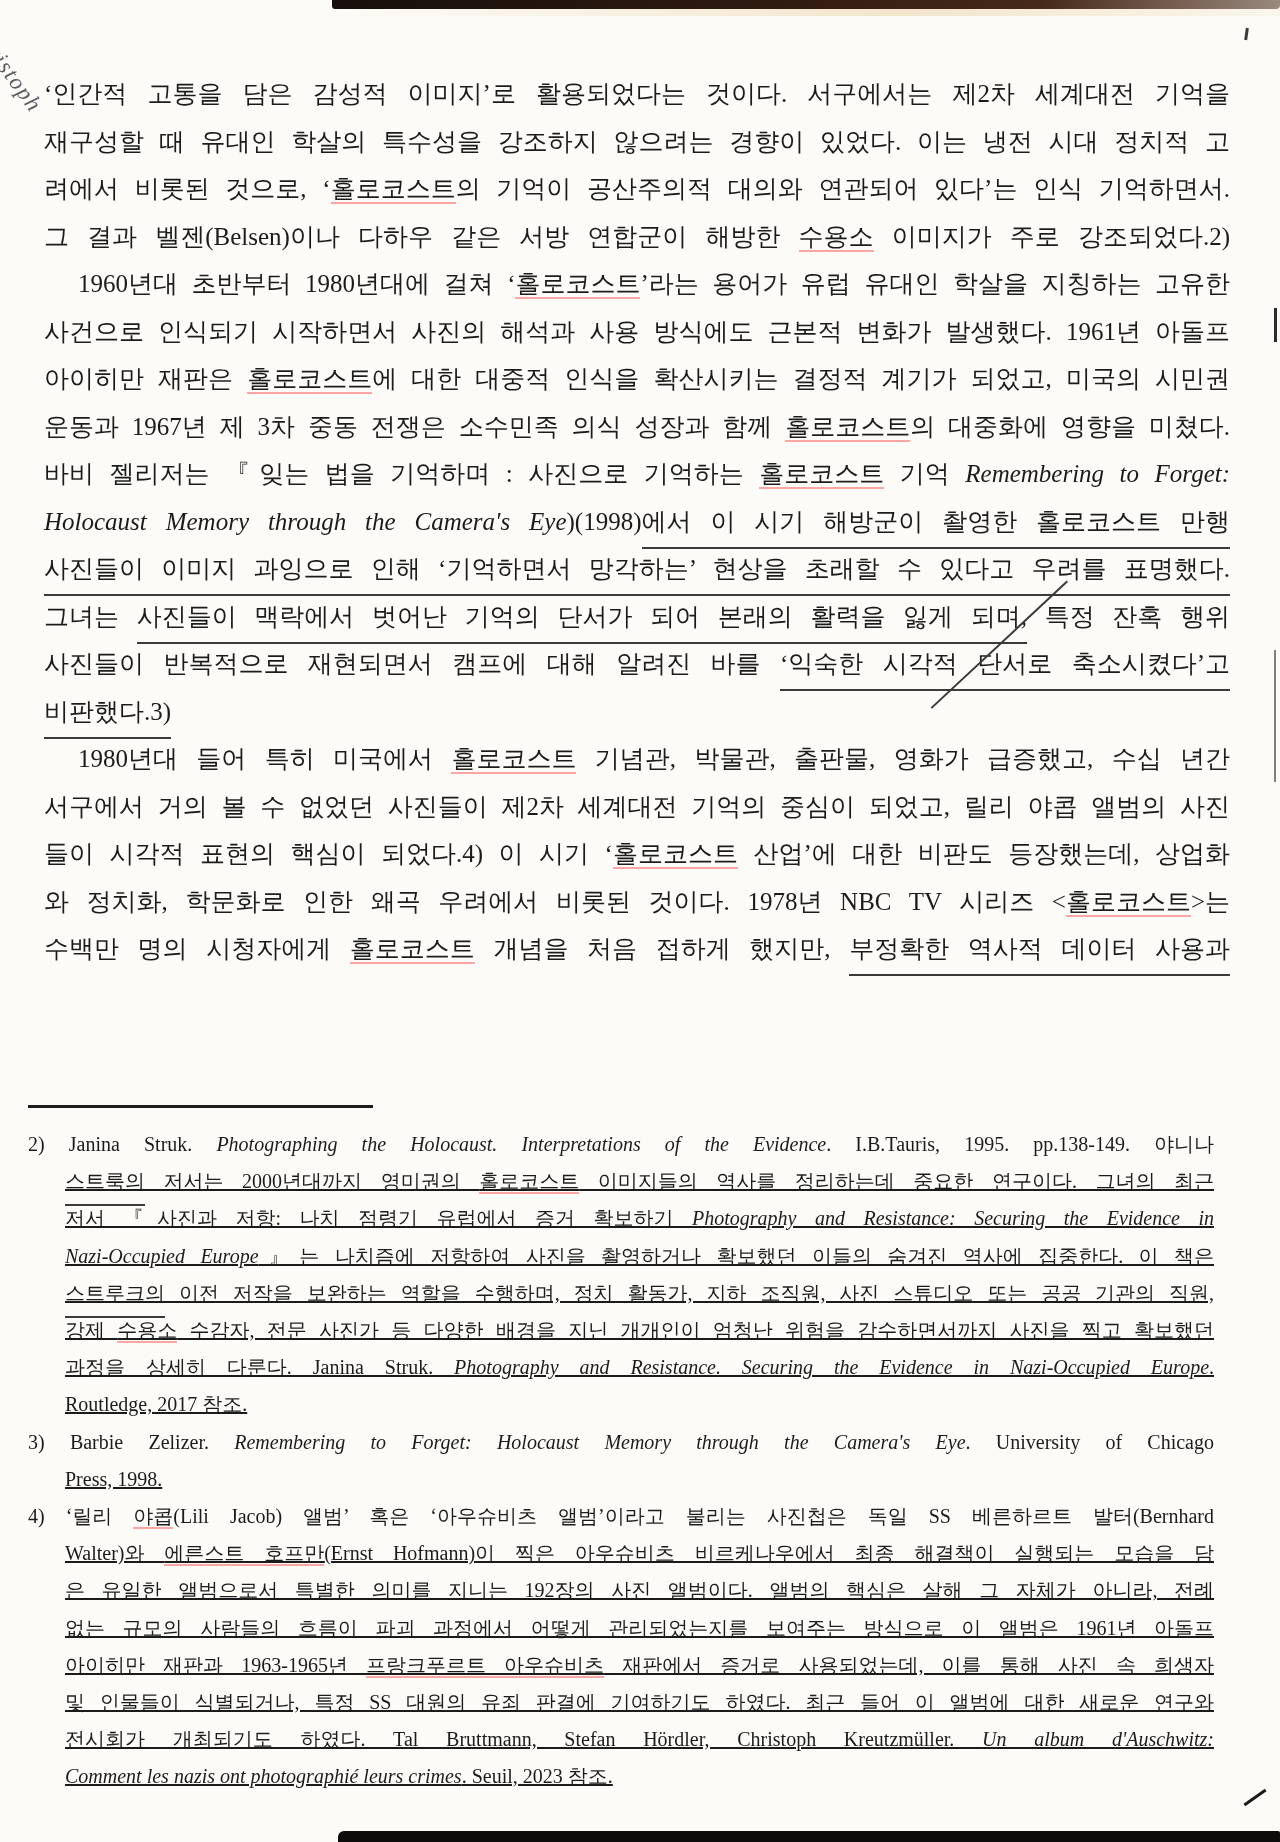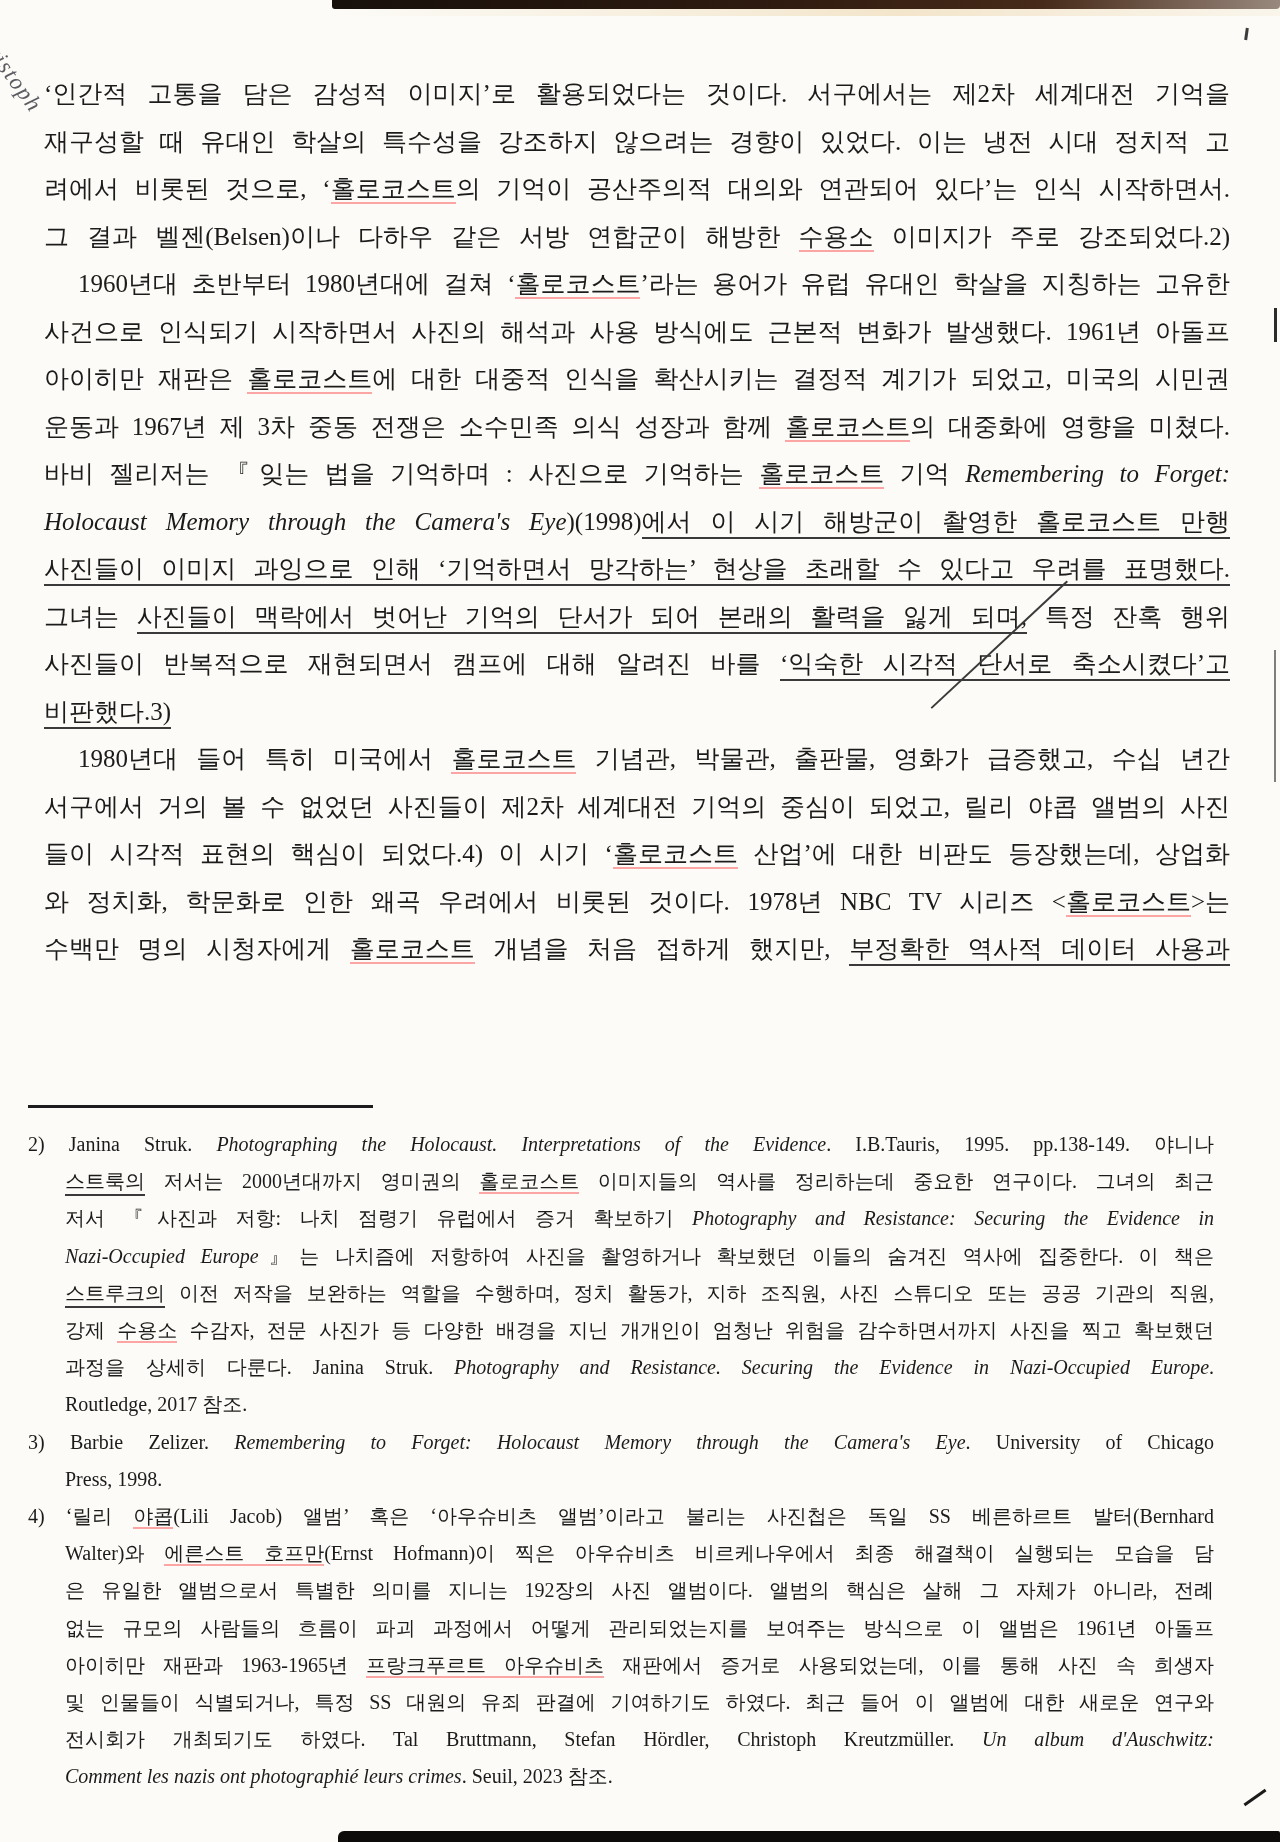--- a/index.html
+++ b/index.html
@@ -58,44 +58,44 @@
   }
   .footnotes .tline{line-height:37.2px;}
   .tline{
     text-align:justify;
     -moz-text-align-last:justify;
     text-align-last:justify;
     white-space:normal;
   }
   .tline.last{-moz-text-align-last:left;text-align-last:left;}
   .body-text .tline.ind{padding-left:34px;}
-  .footnotes .tline.ind{padding-left:37px;}
+  .footnotes .tline.ind{padding-left:37px;text-decoration:underline;}
   .it{font-style:italic;}
   .u{border-bottom:2px solid #fca5a5;}
-  .h{border-bottom:2.5px solid #3a3a3a;padding-bottom:2px;}
+  .h{border-bottom:2.5px solid #3a3a3a;padding-bottom:12px;}
 </style>
 </head>
 <body>
 
 <div class="page">
 
   <div class="scan-bar-top"></div>
   <div class="scan-cream"></div>
 
   <div class="watermark">
     <div class="wm1">Christoph</div>
     <div class="wm2">케</div>
   </div>
 
   <div class="corner-mark"></div>
 
   <div class="body-text">
       <div class="tline"><span>‘인간적 고통을 담은 감성적 이미지’로 활용되었다는 것이다. 서구에서는 제2차 세계대전 기억을</span></div>
       <div class="tline"><span>재구성할 때 유대인 학살의 특수성을 강조하지 않으려는 경향이 있었다. 이는 냉전 시대 정치적 고</span></div>
-      <div class="tline"><span>려에서 비롯된 것으로, ‘</span><span class="u">홀로코스트</span><span>의 기억이 공산주의적 대의와 연관되어 있다’는 인식 시작하면서.</span></div>
+      <div class="tline"><span>려에서 비롯된 것으로, ‘</span><span class="u">홀로코스트</span><span>의 기억이 공산주의적 대의와 연관되어 있다’는 인식 기억하면서.</span></div>
       <div class="tline"><span>그 결과 벨젠(Belsen)이나 다하우 같은 서방 연합군이 해방한 </span><span class="u">수용소</span><span> 이미지가 주로 강조되었다.2)</span></div>
       <div class="tline ind"><span>1960년대 초반부터 1980년대에 걸쳐 ‘</span><span class="u">홀로코스트</span><span>’라는 용어가 유럽 유대인 학살을 지칭하는 고유한</span></div>
       <div class="tline"><span>사건으로 인식되기 시작하면서 사진의 해석과 사용 방식에도 근본적 변화가 발생했다. 1961년 아돌프</span></div>
       <div class="tline"><span>아이히만 재판은 </span><span class="u">홀로코스트</span><span>에 대한 대중적 인식을 확산시키는 결정적 계기가 되었고, 미국의 시민권</span></div>
       <div class="tline"><span>운동과 1967년 제 3차 중동 전쟁은 소수민족 의식 성장과 함께 </span><span class="u">홀로코스트</span><span>의 대중화에 영향을 미쳤다.</span></div>
       <div class="tline"><span>바비 젤리저는 『잊는 법을 기억하며 : 사진으로 기억하는 </span><span class="u">홀로코스트</span><span> 기억 </span><span class="it">Remembering to Forget:</span></div>
       <div class="tline"><span class="it">Holocaust Memory through the Camera's Eye</span><span>)(1998)</span><span class="h">에서 이 시기 해방군이 촬영한 홀로코스트 만행</span></div>
       <div class="tline"><span class="h">사진들이 이미지 과잉으로 인해 ‘기억하면서 망각하는’ 현상을 초래할 수 있다고 우려를 표명했다.</span></div>
       <div class="tline"><span>그녀는 </span><span class="h">사진들이 맥락에서 벗어난 기억의 단서가 되어 본래의 활력을 잃게 되며,</span><span> 특정 잔혹 행위</span></div>
       <div class="tline"><span>사진들이 반복적으로 재현되면서 캠프에 대해 알려진 바를 </span><span class="h">‘익숙한 시각적 단서로 축소시켰다’고</span></div>

